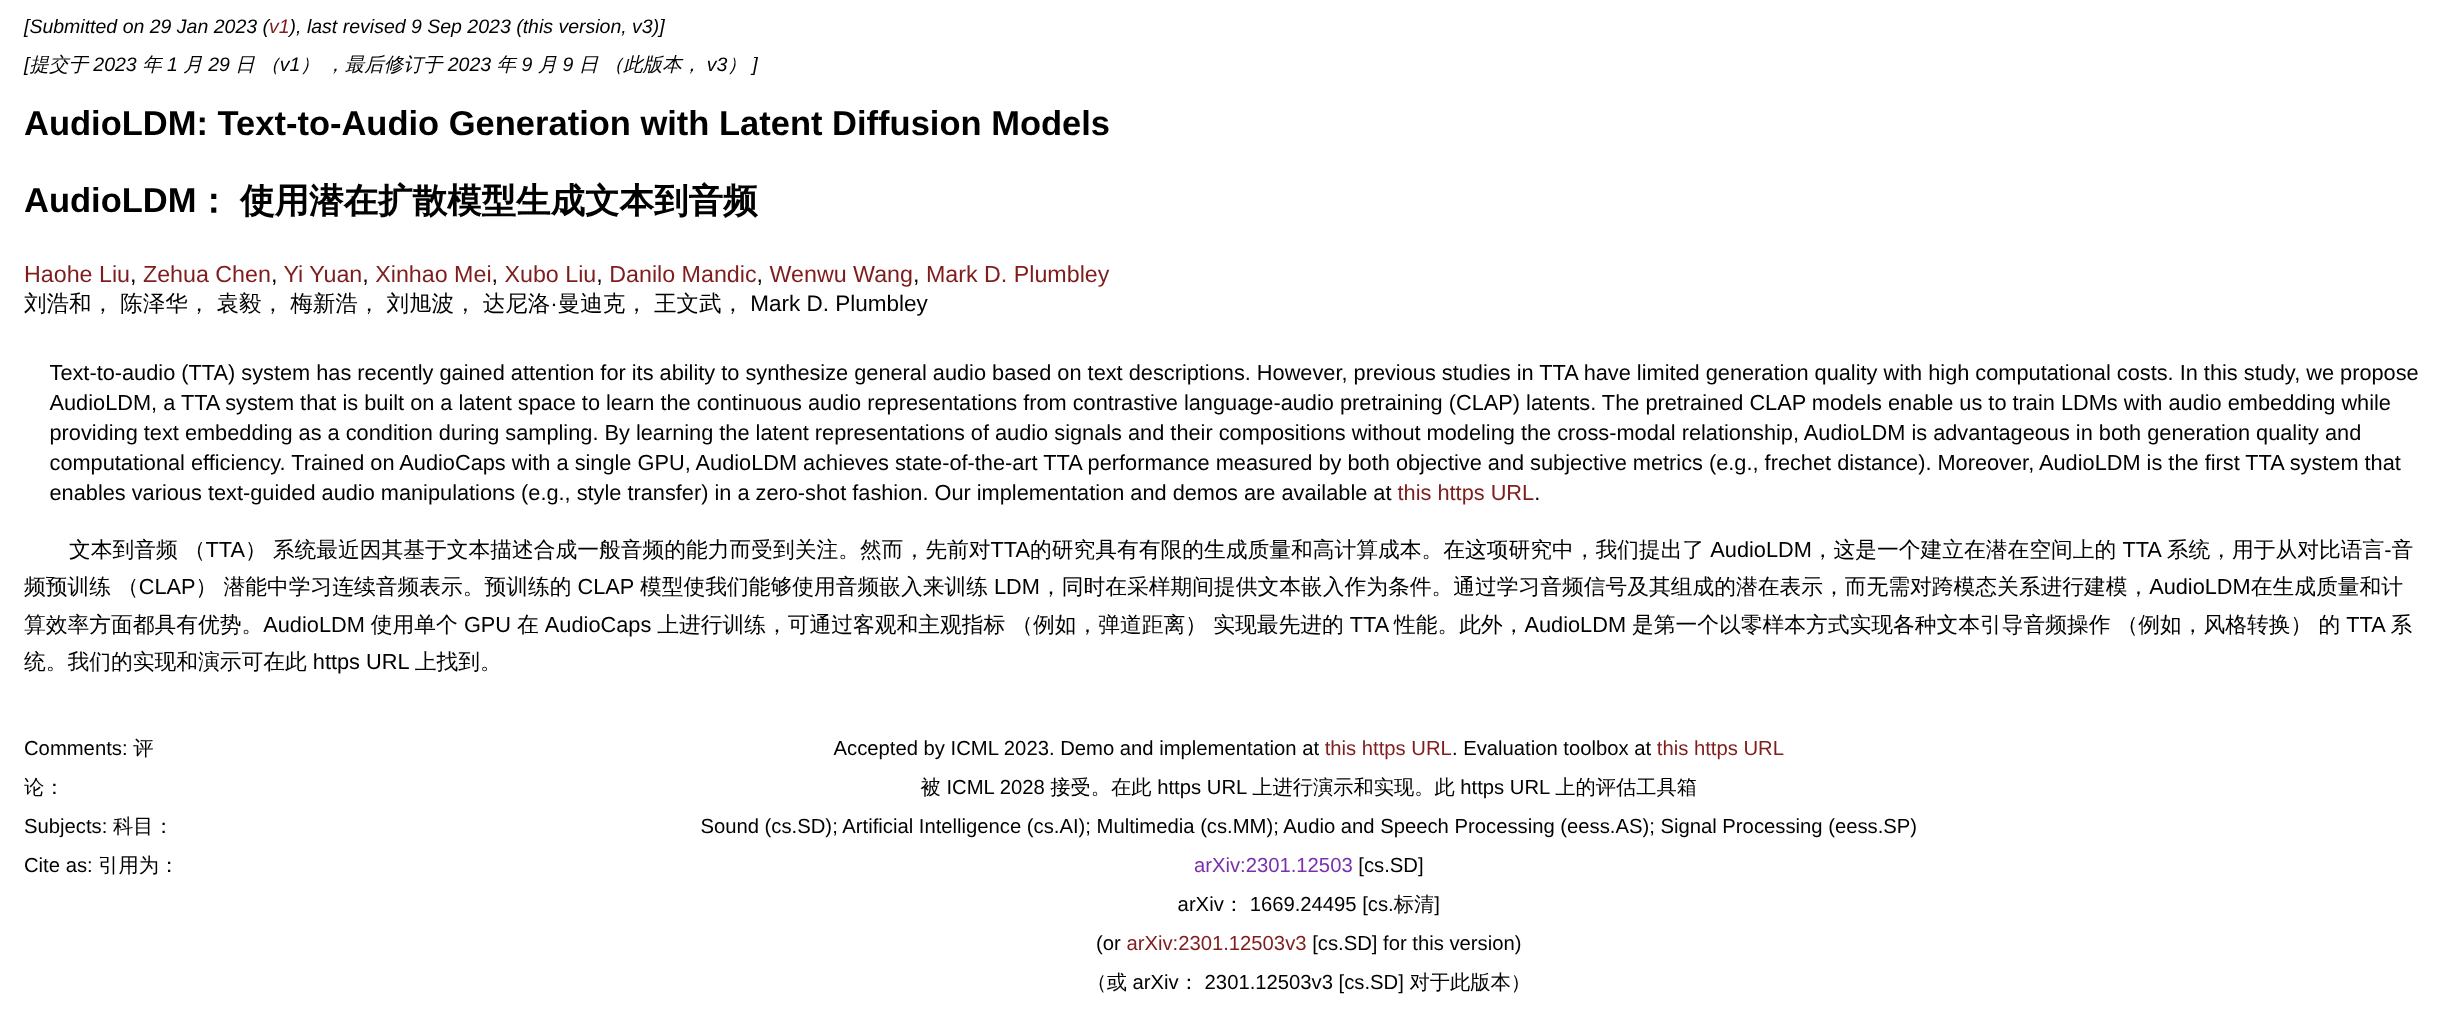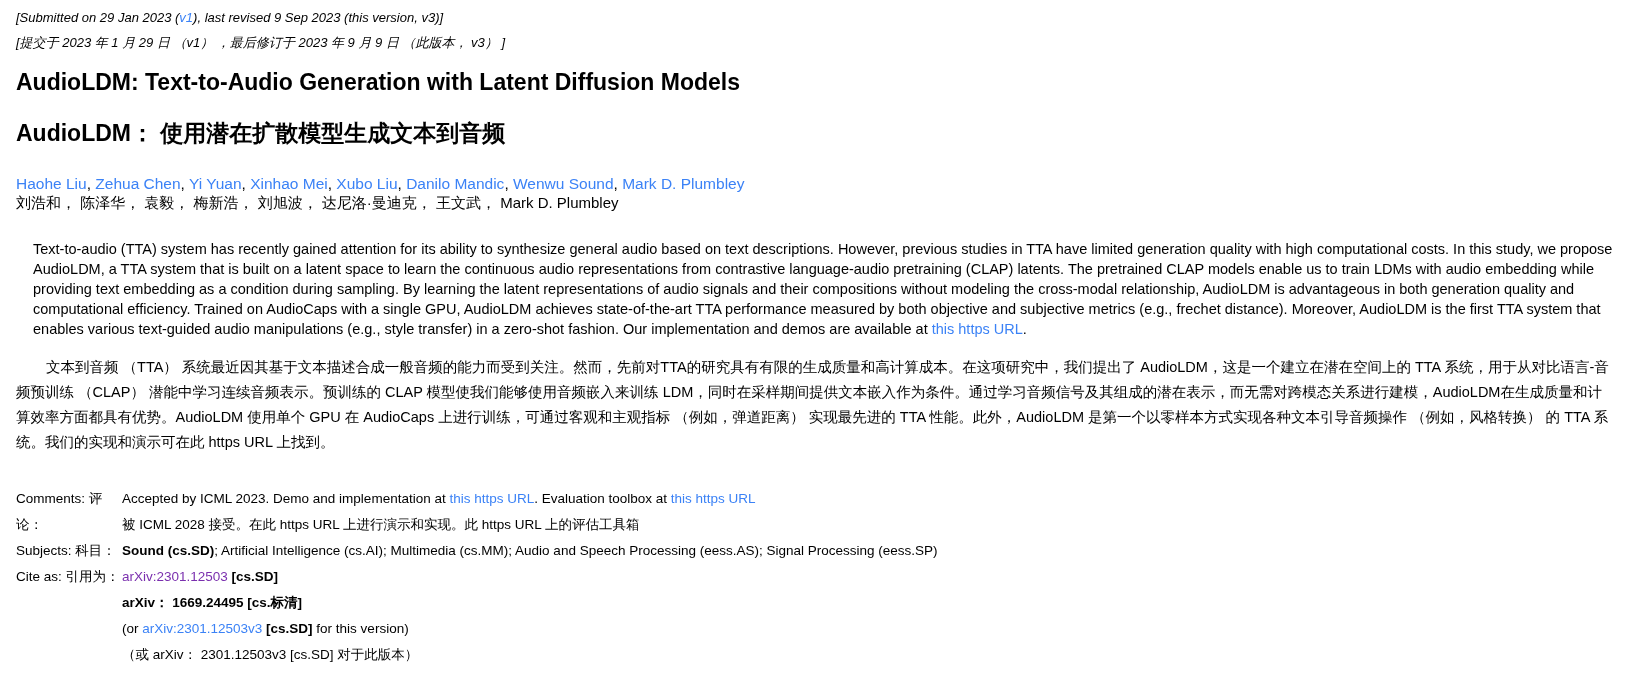--- a/index.html
+++ b/index.html
@@ -10,21 +10,21 @@
     font-family: "Liberation Sans", "DejaVu Sans", sans-serif;
   }
   .page {
     width: 1639px;
     min-height: 683px;
     box-sizing: border-box;
     padding: 6px 16px 20px 16px;
     overflow: hidden;
   }
   a { text-decoration: none; cursor: pointer; }
-  .link { color: #3b82f6; }
+  .link { color: #7f1d1d; }
   .visited-link { color: #7a2fae; }
   .submitted-line {
     font-style: italic;
     font-size: 13px;
     line-height: 16px;
     margin-top: 4px;
   }
   .submitted-line.zh { margin-top: 9px; }
   .title {
     font-size: 23px;
@@ -55,37 +55,37 @@
     margin-top: 31px;
     font-size: 13.5px;
   }
   .meta-row { display: flex; align-items: flex-start; }
   .meta-label {
     width: 106px;
     flex-shrink: 0;
     line-height: 26px;
   }
   .meta-value { flex: 1; }
-  .meta-line { line-height: 26px; }
-  .bold { font-weight: bold; }
+  .meta-line { line-height: 26px; text-align: center; }
+  .bold { font-weight: normal; }
 </style>
 </head>
 <body>
 
 <div class="page">
 
   <div class="submitted-line en">
     <span>[Submitted on 29 Jan 2023 (</span><a href="#" class="link">v1</a><span>), last revised 9 Sep 2023 (this version, v3)]</span>
   </div>
   <div class="submitted-line zh">[提交于 2023 年 1 月 29 日 （v1） ，最后修订于 2023 年 9 月 9 日 （此版本， v3） ]</div>
 
   <h1 class="title en">AudioLDM: Text-to-Audio Generation with Latent Diffusion Models</h1>
   <h1 class="title zh">AudioLDM： 使用潜在扩散模型生成文本到音频</h1>
 
-  <div class="authors en"><a href="#" class="link">Haohe Liu</a>, <a href="#" class="link">Zehua Chen</a>, <a href="#" class="link">Yi Yuan</a>, <a href="#" class="link">Xinhao Mei</a>, <a href="#" class="link">Xubo Liu</a>, <a href="#" class="link">Danilo Mandic</a>, <a href="#" class="link">Wenwu Sound</a>, <a href="#" class="link">Mark D. Plumbley</a></div>
+  <div class="authors en"><a href="#" class="link">Haohe Liu</a>, <a href="#" class="link">Zehua Chen</a>, <a href="#" class="link">Yi Yuan</a>, <a href="#" class="link">Xinhao Mei</a>, <a href="#" class="link">Xubo Liu</a>, <a href="#" class="link">Danilo Mandic</a>, <a href="#" class="link">Wenwu Wang</a>, <a href="#" class="link">Mark D. Plumbley</a></div>
   <div class="authors zh">刘浩和， 陈泽华， 袁毅， 梅新浩， 刘旭波， 达尼洛·曼迪克， 王文武， Mark D. Plumbley</div>
 
   <p class="abstract-en"><span>Text-to-audio (TTA) system has recently gained attention for its ability to synthesize general audio based on text descriptions. However, previous studies in TTA have limited generation quality with high computational costs. In this study, we propose AudioLDM, a TTA system that is built on a latent space to learn the continuous audio representations from contrastive language-audio pretraining (CLAP) latents. The pretrained CLAP models enable us to train LDMs with audio embedding while providing text embedding as a condition during sampling. By learning the latent representations of audio signals and their compositions without modeling the cross-modal relationship, AudioLDM is advantageous in both generation quality and computational efficiency. Trained on AudioCaps with a single GPU, AudioLDM achieves state-of-the-art TTA performance measured by both objective and subjective metrics (e.g., frechet distance). Moreover, AudioLDM is the first TTA system that enables various text-guided audio manipulations (e.g., style transfer) in a zero-shot fashion. Our implementation and demos are available at </span><a href="#" class="link">this https URL</a><span>.</span></p>
 
   <p class="abstract-zh">文本到音频 （TTA） 系统最近因其基于文本描述合成一般音频的能力而受到关注。然而，先前对TTA的研究具有有限的生成质量和高计算成本。在这项研究中，我们提出了 AudioLDM，这是一个建立在潜在空间上的 TTA 系统，用于从对比语言-音频预训练 （CLAP） 潜能中学习连续音频表示。预训练的 CLAP 模型使我们能够使用音频嵌入来训练 LDM，同时在采样期间提供文本嵌入作为条件。通过学习音频信号及其组成的潜在表示，而无需对跨模态关系进行建模，AudioLDM在生成质量和计算效率方面都具有优势。AudioLDM 使用单个 GPU 在 AudioCaps 上进行训练，可通过客观和主观指标 （例如，弹道距离） 实现最先进的 TTA 性能。此外，AudioLDM 是第一个以零样本方式实现各种文本引导音频操作 （例如，风格转换） 的 TTA 系统。我们的实现和演示可在此 https URL 上找到。</p>
 
   <div class="meta-table">
 
     <div class="meta-row">
       <div class="meta-label">Comments: 评论：</div>

